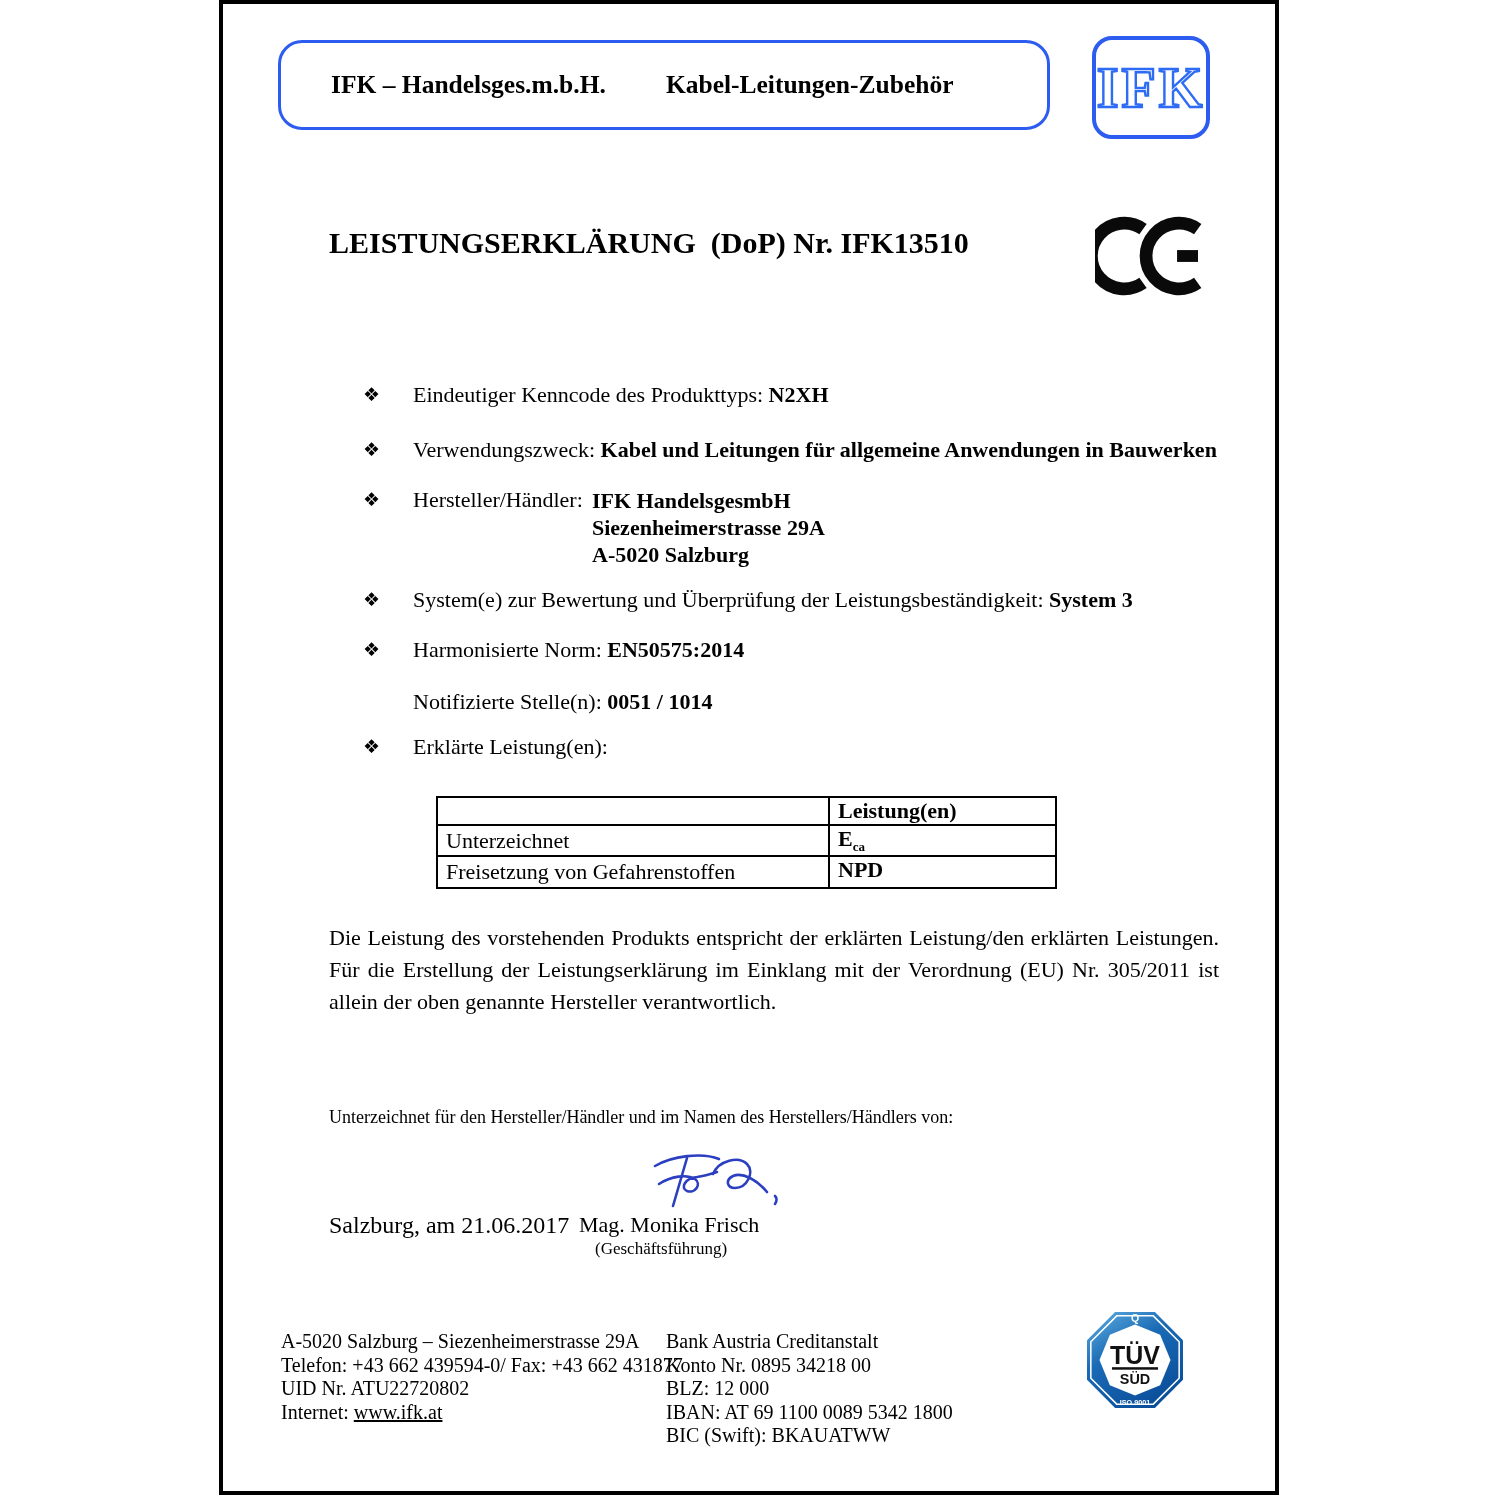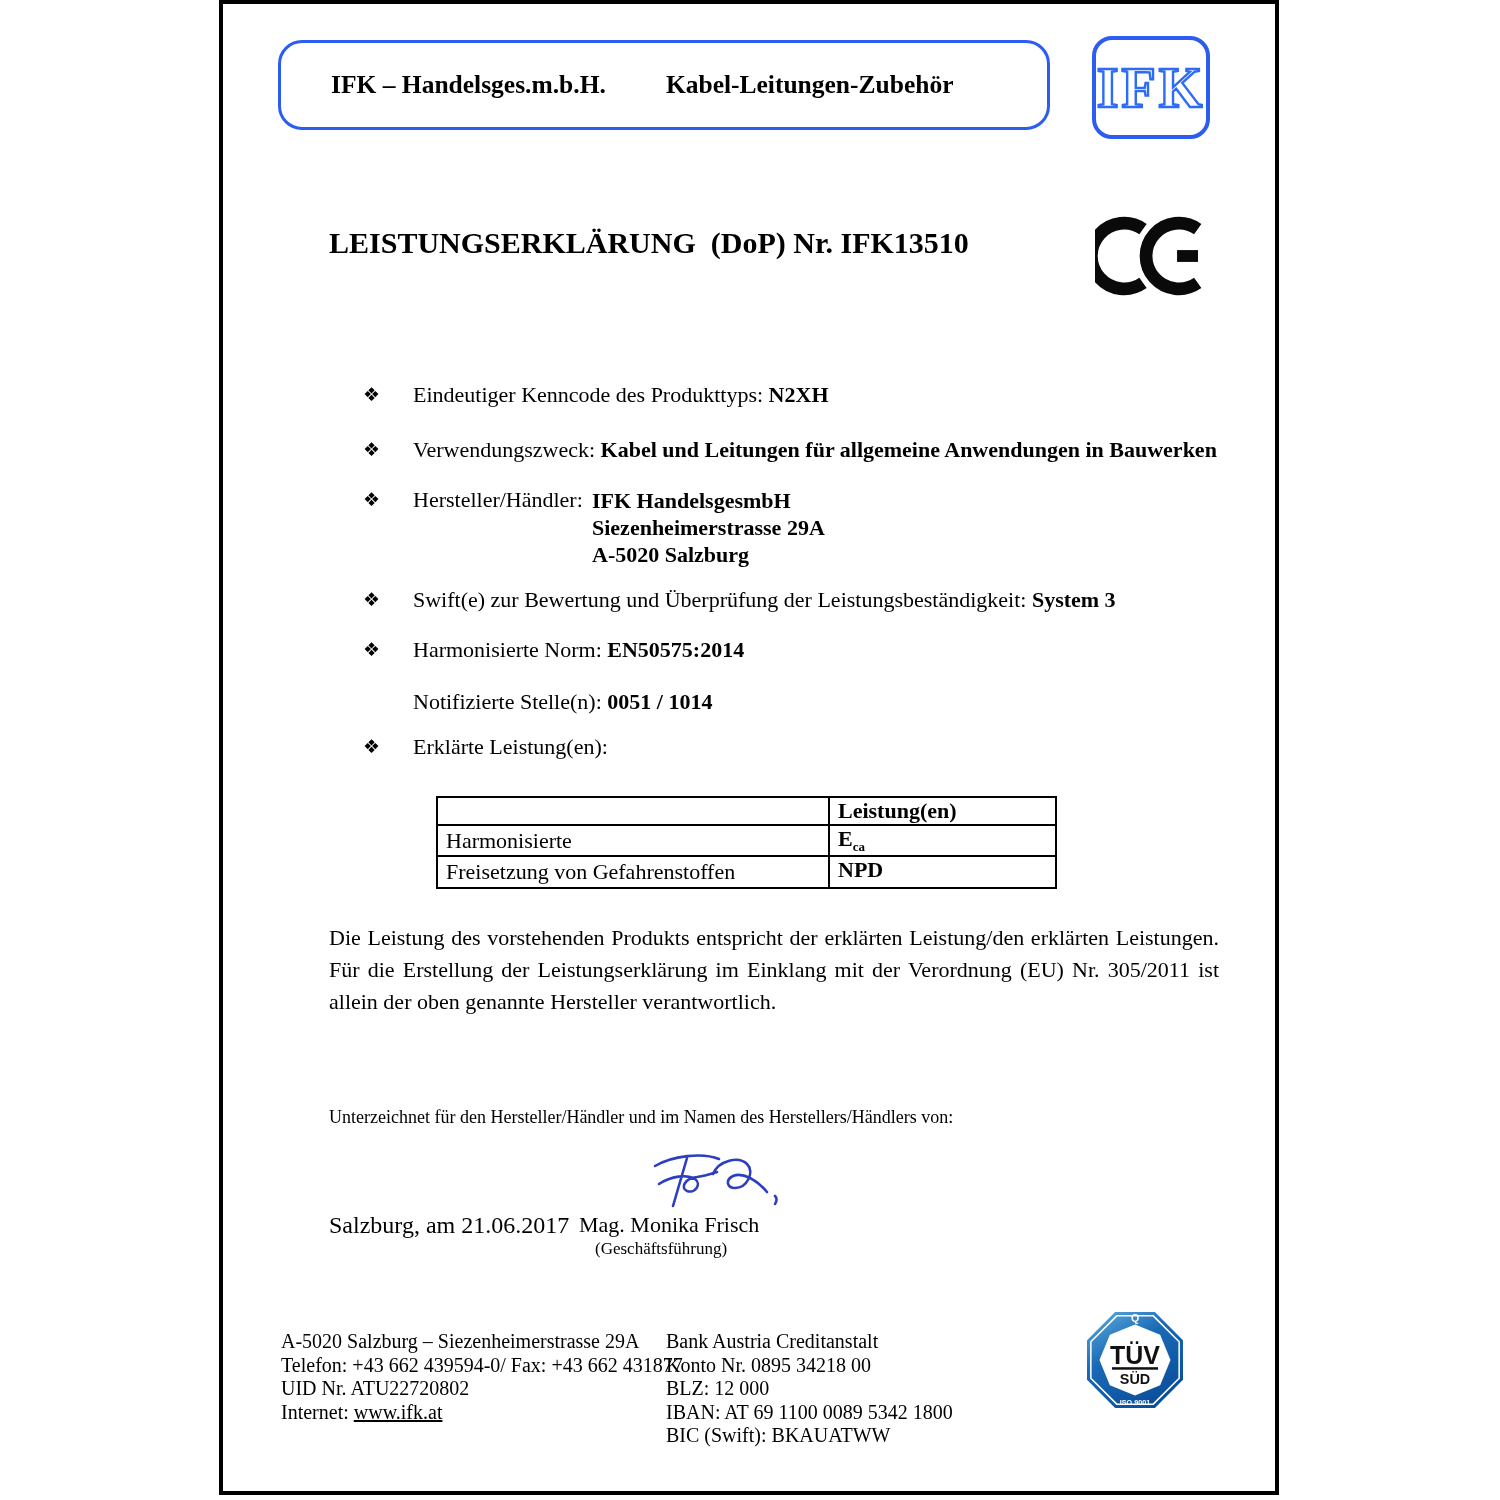--- a/index.html
+++ b/index.html
@@ -81,21 +81,21 @@
 
     <div class="bullet-item" style="top:483px">
       <span class="mark">❖</span>
       <span class="txt">
         <span class="addr-label">Hersteller/Händler: </span><span class="addr-block"><span>IFK HandelsgesmbH</span><br><span>Siezenheimerstrasse 29A</span><br><span>A-5020 Salzburg</span></span>
       </span>
     </div>
 
     <div class="bullet-item" style="top:583px">
       <span class="mark">❖</span>
-      <span class="txt"><span>Swift(e) zur Bewertung und Überprüfung der Leistungsbeständigkeit: </span><span class="bold">System 3</span></span>
+      <span class="txt"><span>System(e) zur Bewertung und Überprüfung der Leistungsbeständigkeit: </span><span class="bold">System 3</span></span>
     </div>
 
     <div class="bullet-item" style="top:633px">
       <span class="mark">❖</span>
       <span class="txt"><span>Harmonisierte Norm: </span><span class="bold">EN50575:2014</span></span>
     </div>
 
     <div class="bullet-item" style="top:685px">
       <span class="txt"><span>Notifizierte Stelle(n): </span><span class="bold">0051 / 1014</span></span>
     </div>
@@ -105,21 +105,21 @@
       <span class="txt"><span>Erklärte Leistung(en):</span></span>
     </div>
 
     <table class="perf-table">
       <tbody>
         <tr>
           <td class="c1"></td>
           <td class="c2 bold">Leistung(en)</td>
         </tr>
         <tr>
-          <td class="c1">Harmonisierte</td>
+          <td class="c1">Unterzeichnet</td>
           <td class="c2"><span class="bold">E</span><sub>ca</sub></td>
         </tr>
         <tr>
           <td class="c1">Freisetzung von Gefahrenstoffen</td>
           <td class="c2"><span class="bold">NPD</span><sub></sub></td>
         </tr>
       </tbody>
     </table>
 
     <p class="declaration">Die Leistung des vorstehenden Produkts entspricht der erklärten Leistung/den erklärten Leistungen. Für die Erstellung der Leistungserklärung im Einklang mit der Verordnung (EU) Nr. 305/2011 ist allein der oben genannte Hersteller verantwortlich.</p>

